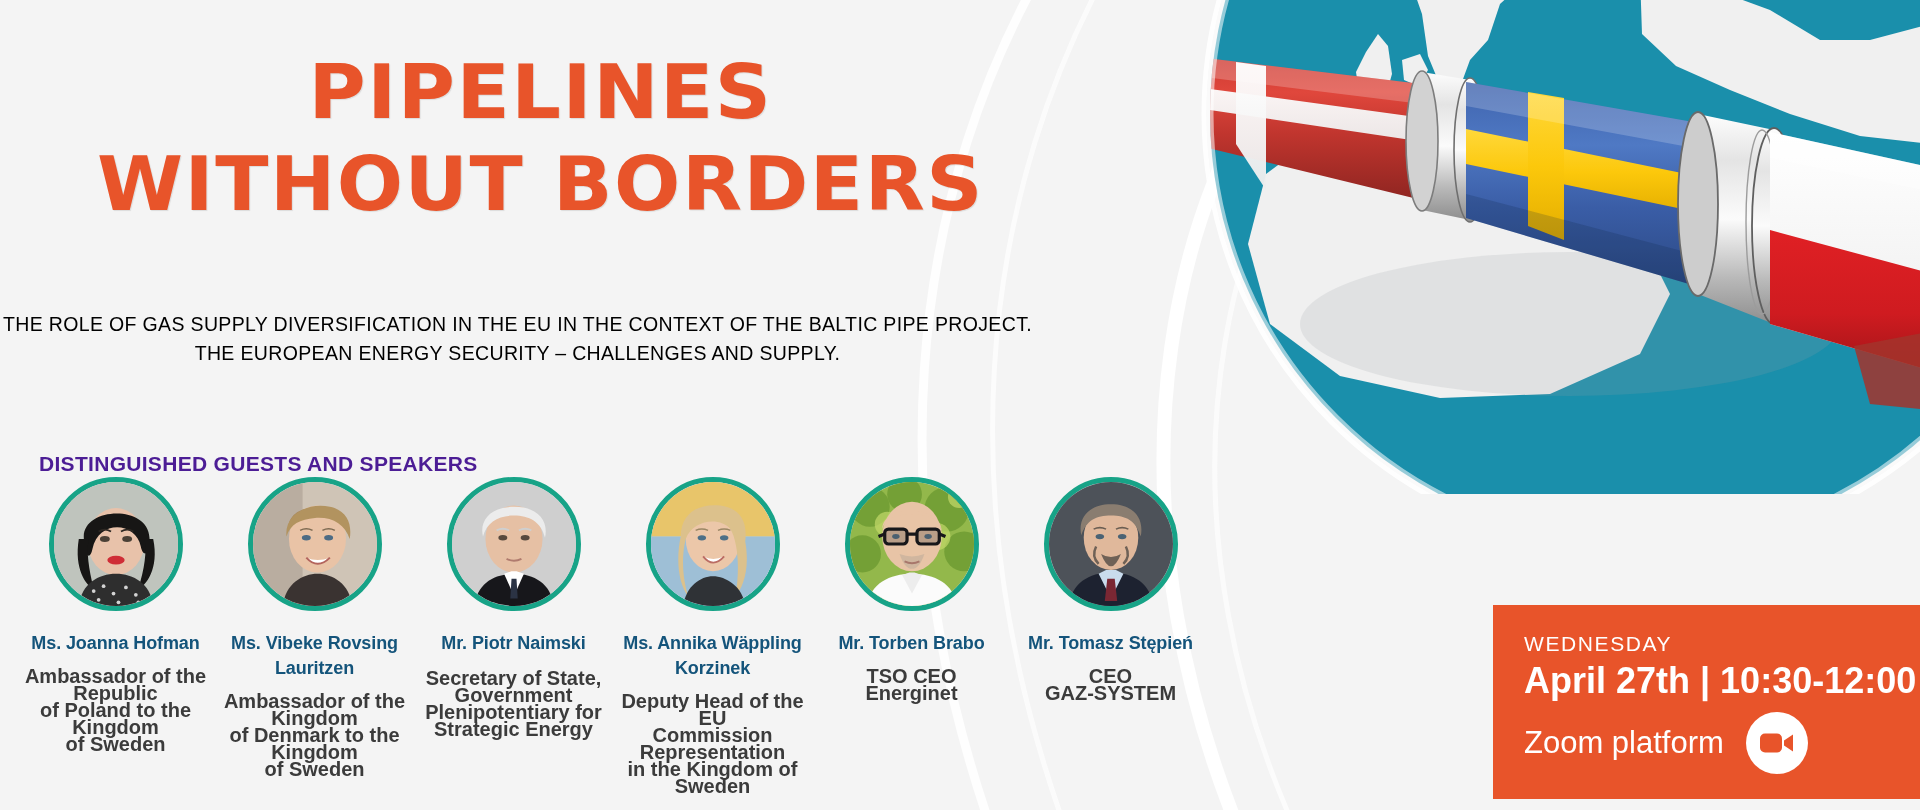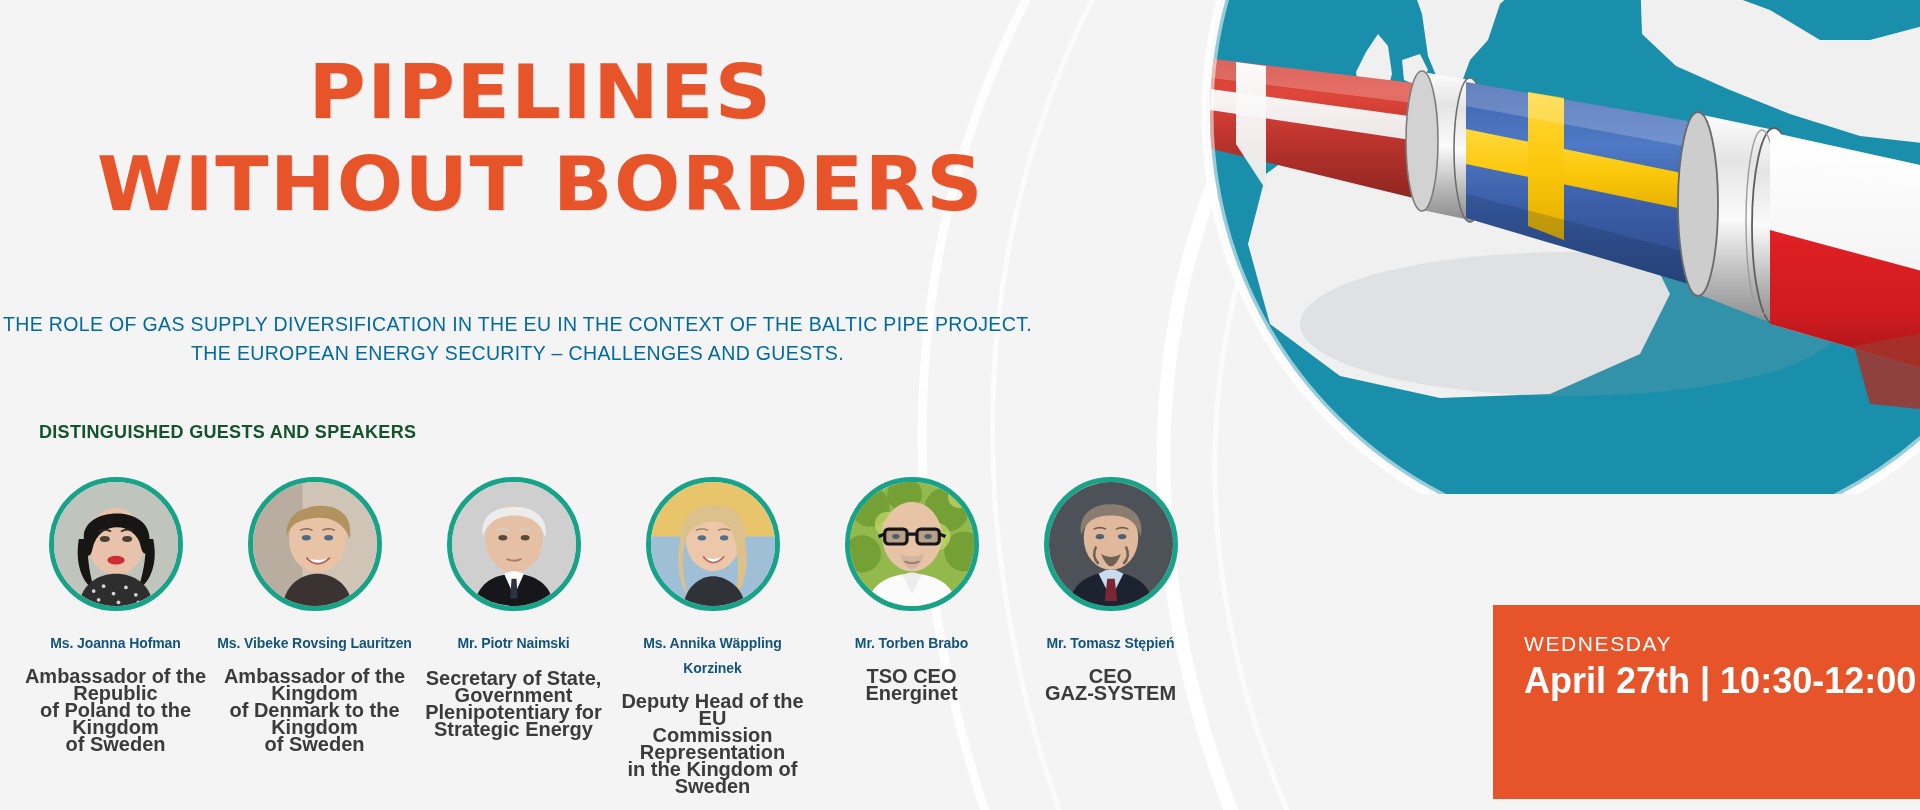--- a/index.html
+++ b/index.html
@@ -50,33 +50,33 @@
 
   
   .subtitle-block {
     position: absolute;
     left: 0; top: 310px;
     width: 1035px;
     text-align: center;
     z-index: 5;
   }
   .subtitle-line {
-    color: #0369a1;
+    color: #000000;
     font-size: 19.5px;
     letter-spacing: 0.35px;
     line-height: 29px;
     font-weight: 500;
   }
 
   
   .speakers-heading {
     position: absolute;
-    left: 39px; top: 422px;
-    color: #14532d;
-    font-size: 18px;
+    left: 39px; top: 452px;
+    color: #4c1d95;
+    font-size: 21px;
     font-weight: bold;
     letter-spacing: 0.3px;
     z-index: 5;
   }
 
   
   .speakers-row {
     position: absolute;
     left: 16px; top: 477px;
     width: 1525px;
@@ -96,21 +96,21 @@
     border: 5px solid #17a387;
     background: #d9dde0;
     overflow: hidden;
     position: relative;
     flex: none;
   }
   .avatar svg { display: block; width: 100%; height: 100%; }
   .speaker-name {
     margin-top: 20px;
     color: #14547b;
-    font-size: 14px;
+    font-size: 18px;
     font-weight: bold;
     line-height: 25px;
     letter-spacing: -0.1px;
   }
   .speaker-title {
     margin-top: 12px;
     color: #3b3b3b;
     font-size: 20px;
     line-height: 17px;
     white-space: pre-line;
@@ -295,21 +295,21 @@
     </svg>
   </div>
 
   <div class="title-block">
     <div class="title-line">PIPELINES</div>
     <div class="title-line">WITHOUT BORDERS</div>
   </div>
 
   <div class="subtitle-block">
     <div class="subtitle-line">THE ROLE OF GAS SUPPLY DIVERSIFICATION IN THE EU IN THE CONTEXT OF THE BALTIC PIPE PROJECT.</div>
-    <div class="subtitle-line">THE EUROPEAN ENERGY SECURITY – CHALLENGES AND GUESTS.</div>
+    <div class="subtitle-line">THE EUROPEAN ENERGY SECURITY – CHALLENGES AND SUPPLY.</div>
   </div>
 
   <div class="speakers-heading">DISTINGUISHED GUESTS AND SPEAKERS</div>
 
   <div class="speakers-row">
 
     <div class="speaker">
       <div class="avatar">
         <svg viewBox="0 0 100 100" preserveAspectRatio="xMidYMid slice">
           <rect width="100" height="100" fill="#c9cdc6"></rect>
@@ -473,15 +473,24 @@
       <div class="speaker-name">Mr. Tomasz Stępień</div>
       <div class="speaker-title">CEO
 GAZ-SYSTEM</div>
     </div>
 
   </div>
 
   <div class="event-box">
     <div class="event-day">WEDNESDAY</div>
     <div class="event-date">April 27th | 10:30-12:00</div>
+    <div class="event-platform-row">
+      <div class="event-platform">Zoom platform</div>
+      <div class="zoom-badge">
+        <svg width="34" height="24" viewBox="0 0 34 24">
+          <rect x="0" y="2.5" width="22" height="19" rx="5" fill="#e8542a"></rect>
+          <path d="M24,9.5 L33,3.5 L33,20.5 L24,14.5 Z" fill="#e8542a"></path>
+        </svg>
+      </div>
+    </div>
   </div>
 
 </div>
 
 </body></html>

